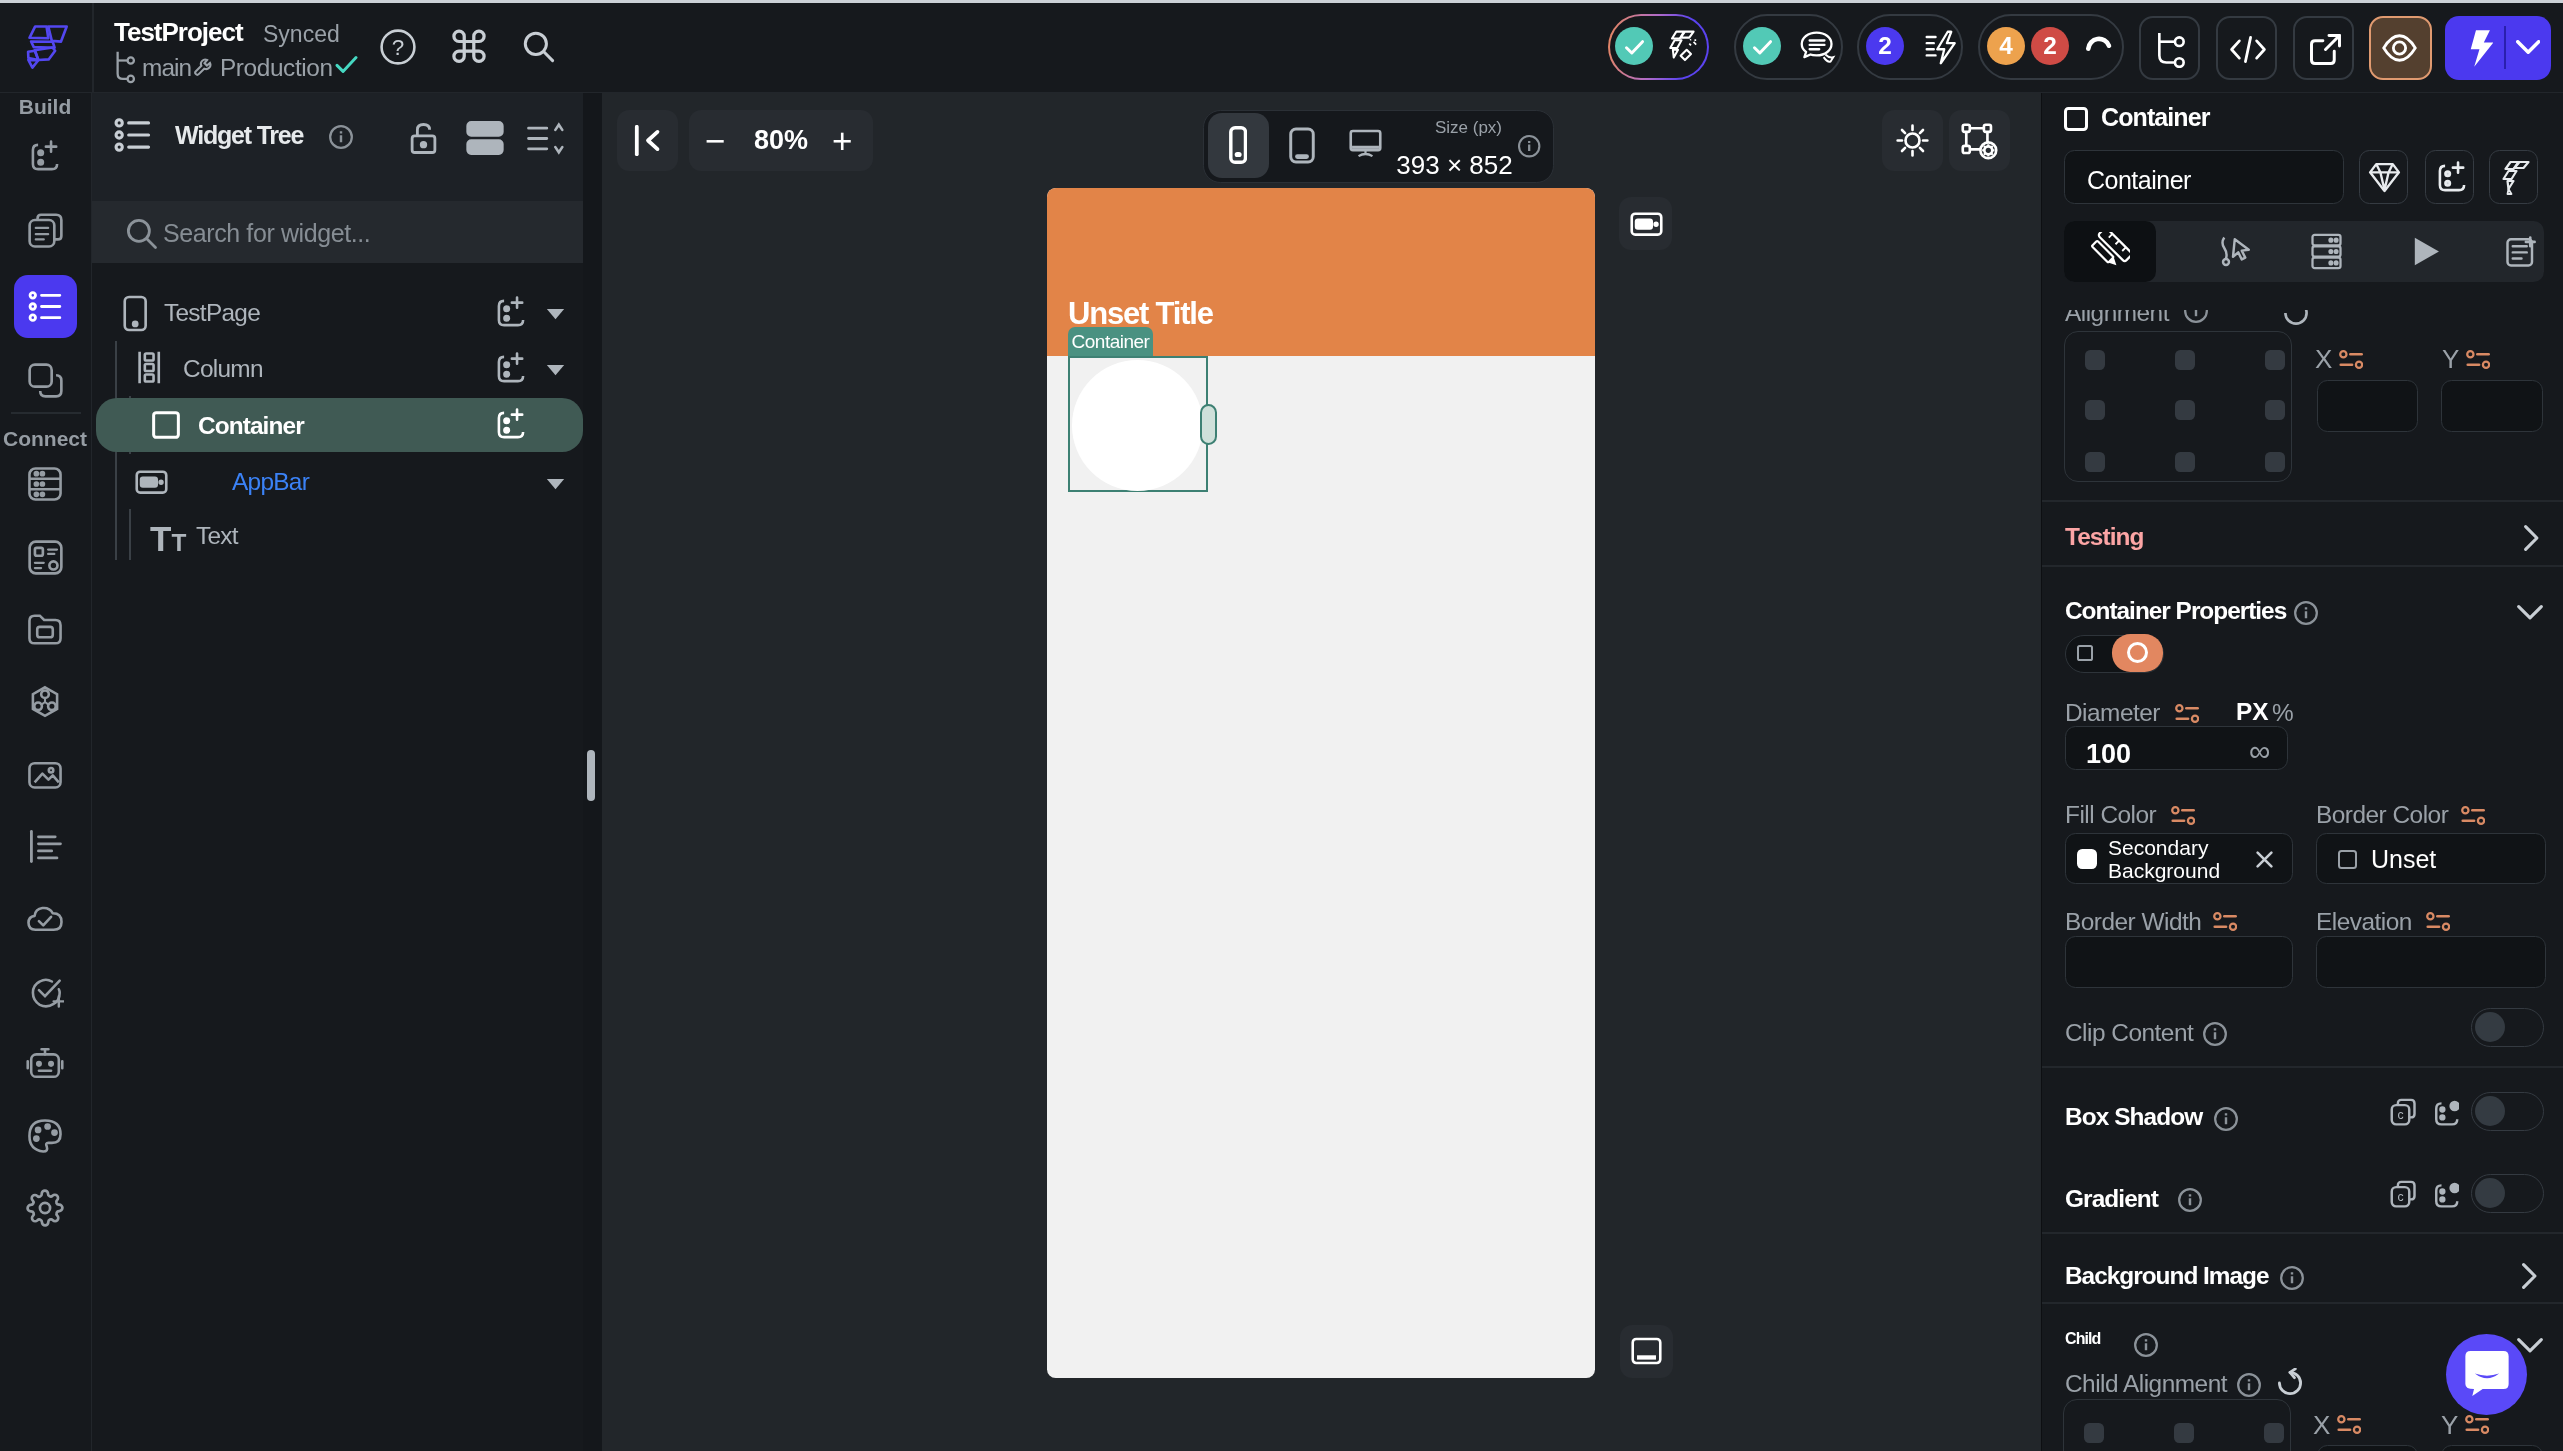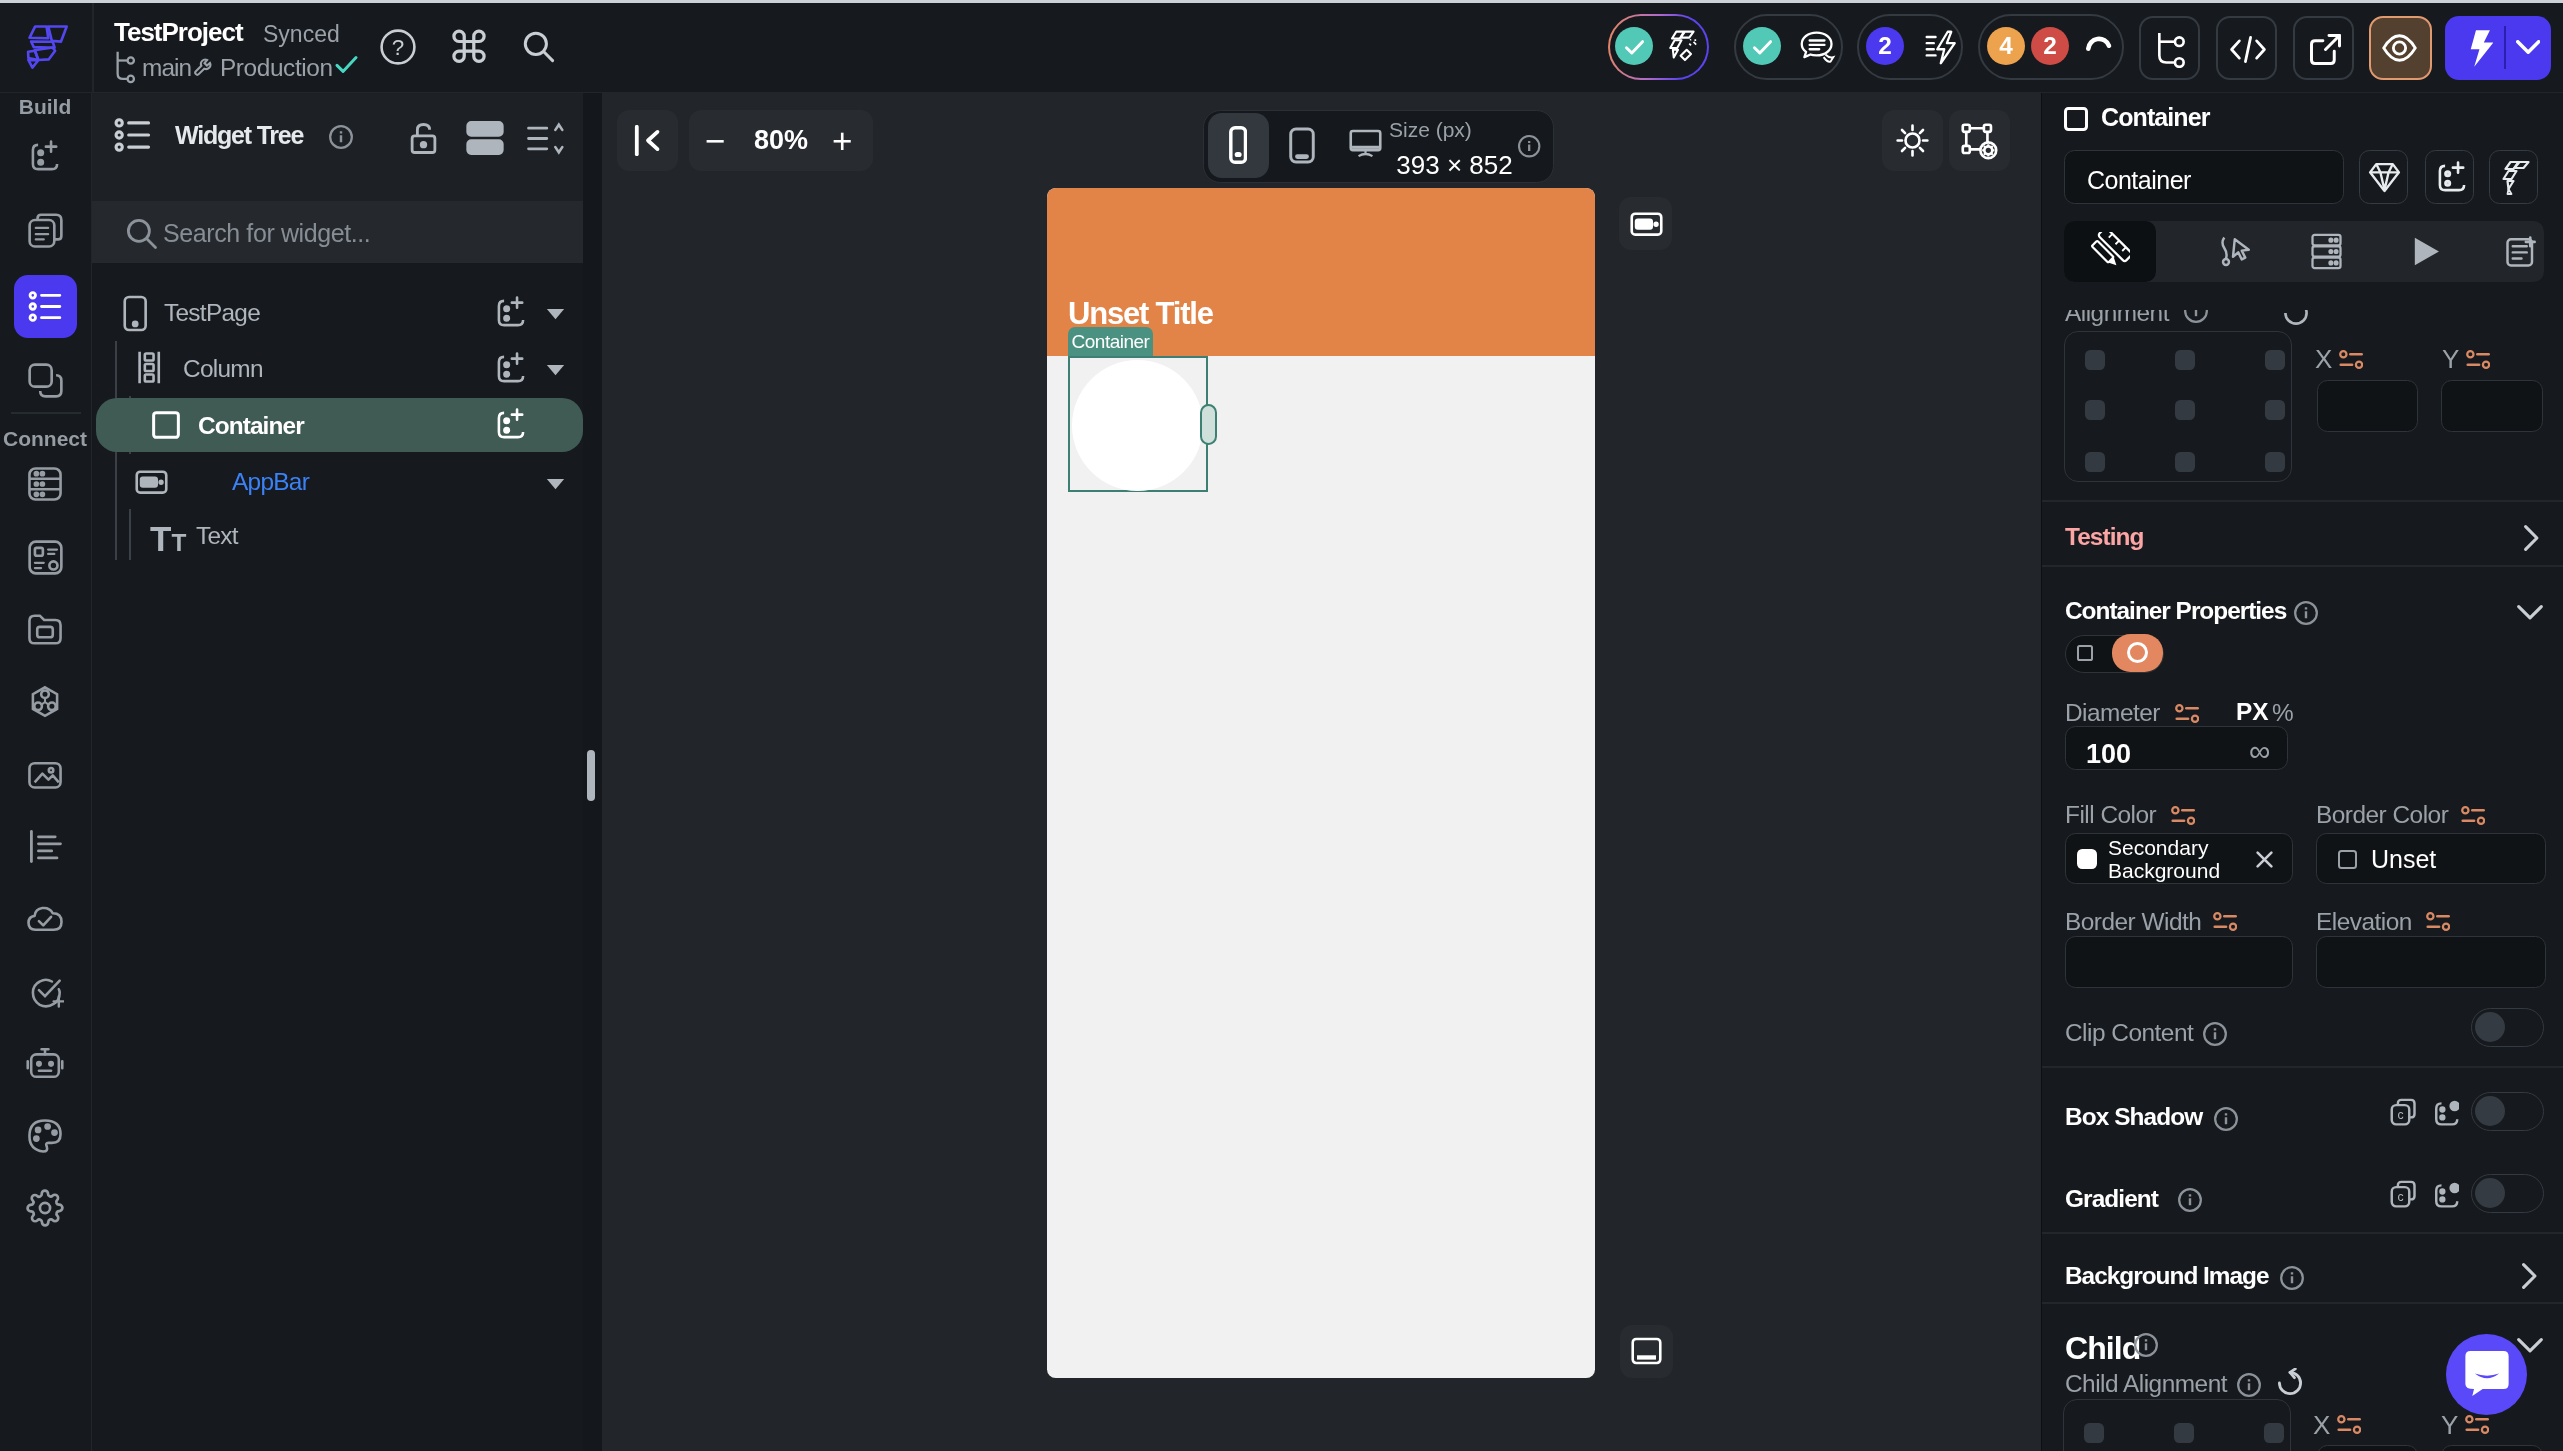--- a/index.html
+++ b/index.html
@@ -406,21 +406,21 @@
         </svg>
         <svg class="abs" style="left:85px;top:16.6px;" width="26" height="37" viewBox="0 0 30 42" fill="none" stroke="#aeb5bc" stroke-width="3.4">
           <rect x="2" y="2" width="26" height="38" rx="6"></rect>
             <rect x="7" y="31" width="16" height="5.5" rx="2.7" fill="#aeb5bc" stroke="none"></rect>
         </svg>
         <svg class="abs" style="left:145px;top:18.3px;" width="33" height="30" viewBox="0 0 38 34" fill="none" stroke="#aeb5bc" stroke-width="3">
           <rect x="2" y="2" width="34" height="22" rx="2.5"></rect>
             <rect x="3.5" y="19" width="31" height="3.6" fill="#aeb5bc" stroke="none"></rect>
           <path d="M11 31 Q19 26 27 31 M19 24 L19 28" stroke-width="2.6"></path>
         </svg>
-        <div class="abs" style="left:185px;top:7.8px;width:113px;text-align:left;font-size:21px;color:#9aa1a8;">Size (px)</div>
+        <div class="abs" style="left:185px;top:7.8px;width:113px;text-align:right;font-size:17px;color:#9aa1a8;">Size (px)</div>
         <div class="abs" style="left:185px;top:39px;width:131px;text-align:center;font-size:26px;color:#fff;">393 × 852</div>
         <svg class="abs" style="left:313px;top:23px;" width="24.4" height="24.4" viewBox="0 0 30 30" fill="none">
           <circle cx="15" cy="15" r="12.5" stroke="#8b9299" stroke-width="2.6"></circle>
           <path d="M15 13 L15 21 M15 8.5 L15 11" stroke="#8b9299" stroke-width="2.8"></path>
         </svg>
       </div>
 
       <div class="abs" style="left:1280px;top:17.4px;width:61px;height:61px;border-radius:12.2px;background:#282c31;">
         <svg class="abs" style="left:13px;top:13px;" width="35" height="35" viewBox="0 0 40 40" fill="none" stroke="#fff" stroke-width="3">
           <circle cx="20" cy="20" r="8"></circle>
@@ -668,21 +668,21 @@
         </div>
       <div class="abs hr" style="top:1139px;"></div>
       <div class="abs" style="left:23px;top:1169px;font-size:24.4px;font-weight:bold;color:#fff;letter-spacing:-1px;">Background Image</div>
       <svg class="abs info" style="left:237px;top:1172px;" viewBox="0 0 30 30" width="26" height="26">
           <use href="#infoc"></use>
         </svg>
       <svg class="abs" style="left:479px;top:1169px;" width="17.4" height="28" viewBox="0 0 20 32" fill="none" stroke="#c8ced4" stroke-width="3.6" stroke-linecap="round" stroke-linejoin="round">
           <path d="M3 3 L16 16 L3 29"></path>
         </svg>
       <div class="abs hr" style="top:1209px;"></div>
-      <div class="abs" style="left:23px;top:1237px;font-size:32px;font-weight:bold;color:#fff;letter-spacing:-0.9px;">Child</div>
+      <div class="abs" style="left:23px;top:1237px;font-size:16px;font-weight:bold;color:#fff;letter-spacing:-0.9px;">Child</div>
       <svg class="abs info" style="left:91px;top:1239px;" viewBox="0 0 30 30" width="26" height="26">
           <use href="#infoc"></use>
         </svg>
       <svg class="abs" style="left:474px;top:1244px;" width="28" height="17.4" viewBox="0 0 32 20" fill="none" stroke="#c8ced4" stroke-width="3.6" stroke-linecap="round" stroke-linejoin="round">
           <path d="M3 3 L16 16 L29 3"></path>
         </svg>
       <div class="abs" style="left:23px;top:1277px;font-size:24.4px;color:#9aa1a8;letter-spacing:-0.5px;">Child Alignment</div>
       <svg class="abs info" style="left:194px;top:1279px;" viewBox="0 0 30 30" width="26" height="26">
           <use href="#infoc"></use>
         </svg>

